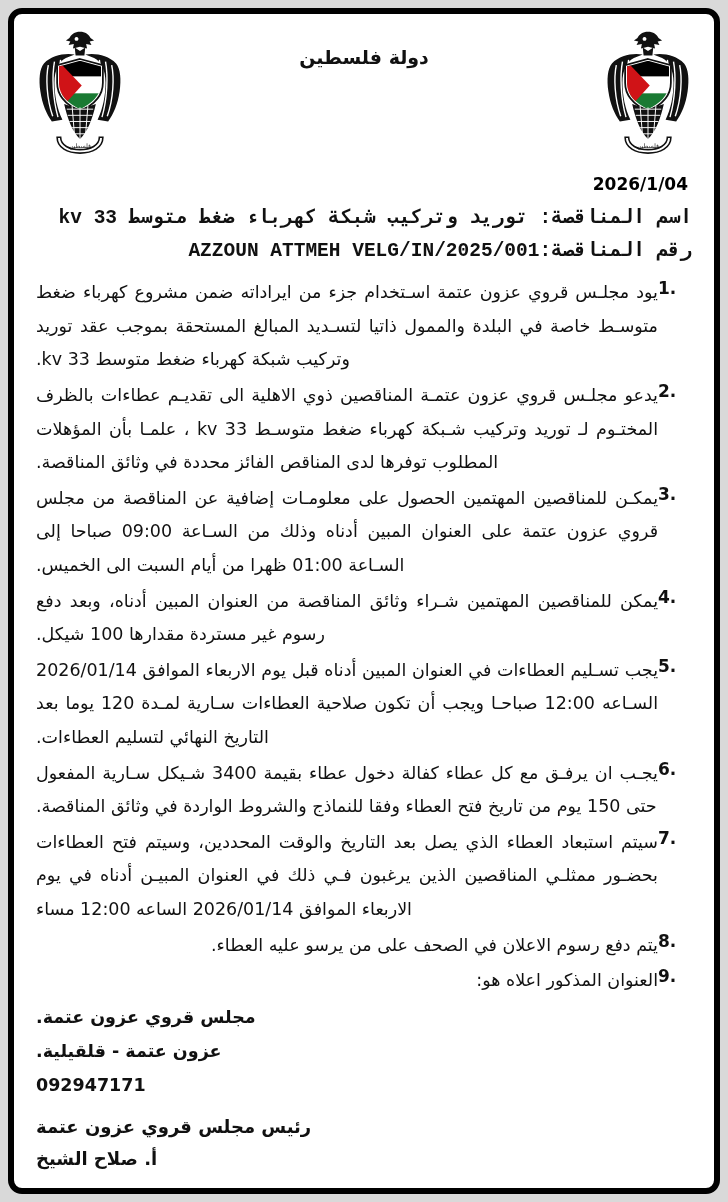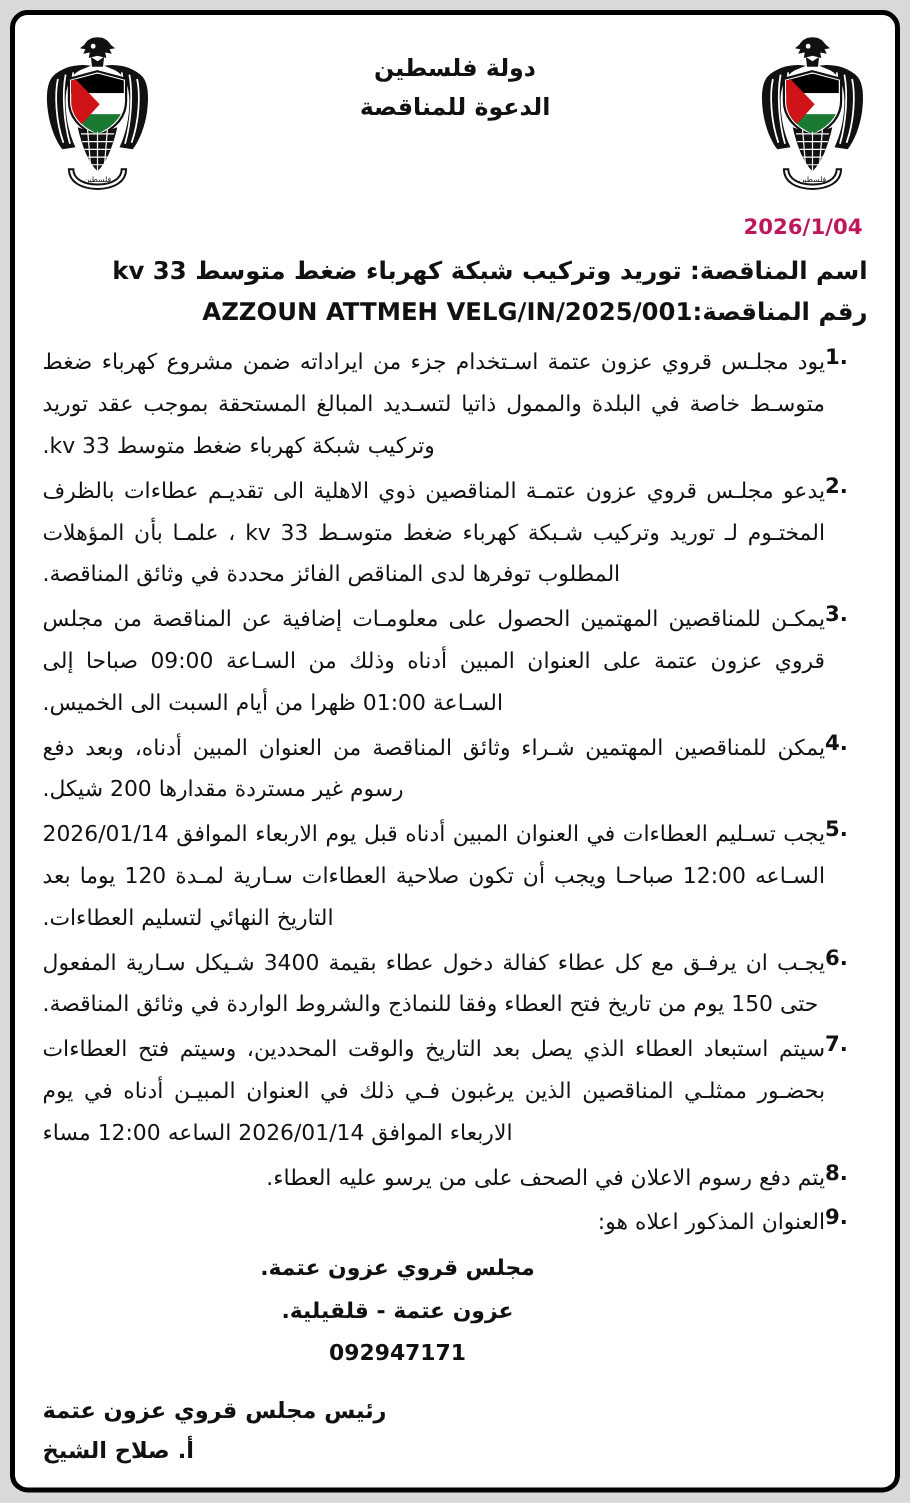--- a/index.html
+++ b/index.html
@@ -19,21 +19,21 @@
     overflow: hidden;
   }
 
   #sheet {
     position: absolute;
     left: 8px;
     top: 8px;
     width: 712px;
     height: 1186px;
     background: #ffffff;
-    border: 4px solid #000000;
+    border: 6px solid #000000;
     border-radius: 14px;
     overflow: hidden;
   }
 
   
   .header {
     position: relative;
     height: 160px;
     padding: 0;
   }
@@ -61,36 +61,37 @@
     line-height: 1.62;
     letter-spacing: -0.2px;
   }
 
   .date-line {
     position: absolute;
     right: 26px;
     top: 160px;
     font-size: 17px;
     font-weight: bold;
-    color: #be185d;
+    color: #000000;
     direction: ltr;
   }
 
   
   .title-block {
     margin: 28px 22px 0 22px;
     direction: rtl;
     text-align: right;
   }
   .title-block .tline {
     font-size: 19.5px;
     font-weight: bold;
     color: #111;
     line-height: 1.7;
     white-space: nowrap;
+    font-family: Liberation Mono, monospace;
   }
   .ltr { direction: ltr; unicode-bidi: embed; display: inline-block; }
 
   
   .clauses {
     margin: 8px 22px 0 22px;
     direction: rtl;
   }
 
   .clause {
@@ -118,21 +119,21 @@
     line-height: 1.92;
     text-align: justify;
     text-align-last: left;
     direction: rtl;
   }
 
   
   .addr-lines {
     margin: 0 22px 0 22px;
     direction: rtl;
-    text-align: center;
+    text-align: left;
   }
   .addr-lines .aline {
     font-size: 17.5px;
     font-weight: bold;
     color: #111;
     line-height: 1.95;
     padding-right: 92px;
   }
   .addr-lines .aline.phone { direction: ltr; }
 
@@ -206,21 +207,20 @@
               <path d="M59 88 L56 125"></path>
           </g>
 
           <path d="M24 124 C24 136 36 142 50 142 C64 142 76 136 76 124 L72 124 C72 133 62 138 50 138 C38 138 28 133 28 124 Z" fill="#fff" stroke="#111" stroke-width="1.8"></path>
           <text x="50" y="136" font-size="7" font-family="'DejaVu Sans', sans-serif" fill="#111" text-anchor="middle">فلسطين</text>
         </svg>
       </div>
 
       <div class="header-titles">
         <div class="line">دولة فلسطين</div>
-        <div class="line">الدعوة للمناقصة</div>
       </div>
 
       <div class="emblem right">
         <svg viewBox="0 0 100 145" width="88" height="128" aria-hidden="true">
           <path d="M50 4 C44 4 40 7 38 11 L34 14 L39 15 L37 19 L43 18 L42 23 L50 21 L58 23 L57 18 L63 19 L61 15 L66 14 L62 11 C60 7 56 4 50 4 Z" fill="#111"></path>
           <path d="M46 10 a2.2 2.2 0 1 0 0.1 0" fill="#fff"></path>
           <path d="M44 22 L50 26 L56 22 L55 31 L45 31 Z" fill="#111"></path>
           <path d="M44 30 C32 28 18 31 9 40 C4 46 3 58 5 72 C7 86 12 98 18 106 L30 104 C24 92 21 76 21 62 C21 48 26 38 34 34 Z" fill="#111"></path>
           <path d="M56 30 C68 28 82 31 91 40 C96 46 97 58 95 72 C93 86 88 98 82 106 L70 104 C76 92 79 76 79 62 C79 48 74 38 66 34 Z" fill="#111"></path>
           <g stroke="#fff" stroke-width="1.6" fill="none">
@@ -277,21 +277,21 @@
         <div class="body">يدعو مجلـس قروي عزون عتمـة المناقصين ذوي الاهلية الى تقديـم عطاءات بالظرف المختـوم لـ توريد وتركيب شـبكة كهرباء ضغط متوسـط 33 kv ، علمـا بأن المؤهلات المطلوب توفرها لدى المناقص الفائز محددة في  وثائق المناقصة.</div>
       </div>
 
       <div class="clause">
         <div class="num">3.</div>
         <div class="body">يمكـن للمناقصين المهتمين الحصول على معلومـات إضافية عن المناقصة من مجلس قروي عزون عتمة على العنوان المبين أدناه وذلك من السـاعة 09:00 صباحا إلى السـاعة 01:00 ظهرا من أيام السبت الى الخميس.</div>
       </div>
 
       <div class="clause">
         <div class="num">4.</div>
-        <div class="body">يمكن للمناقصين المهتمين شـراء وثائق المناقصة من العنوان المبين أدناه، وبعد دفع رسوم غير مستردة مقدارها  200 شيكل.</div>
+        <div class="body">يمكن للمناقصين المهتمين شـراء وثائق المناقصة من العنوان المبين أدناه، وبعد دفع رسوم غير مستردة مقدارها  100 شيكل.</div>
       </div>
 
       <div class="clause">
         <div class="num">5.</div>
         <div class="body">يجب تسـليم العطاءات في العنوان المبين أدناه قبل يوم الاربعاء الموافق 2026/01/14 السـاعه 12:00 صباحـا ويجب أن تكون صلاحية العطاءات سـارية لمـدة 120 يوما بعد التاريخ النهائي لتسليم العطاءات.</div>
       </div>
 
       <div class="clause">
         <div class="num">6.</div>
         <div class="body">يجـب ان يرفـق مع كل عطاء كفالة دخول عطاء بقيمة  3400 شـيكل سـارية المفعول حتى 150 يوم من تاريخ فتح العطاء وفقا للنماذج والشروط الواردة في وثائق المناقصة.</div>

